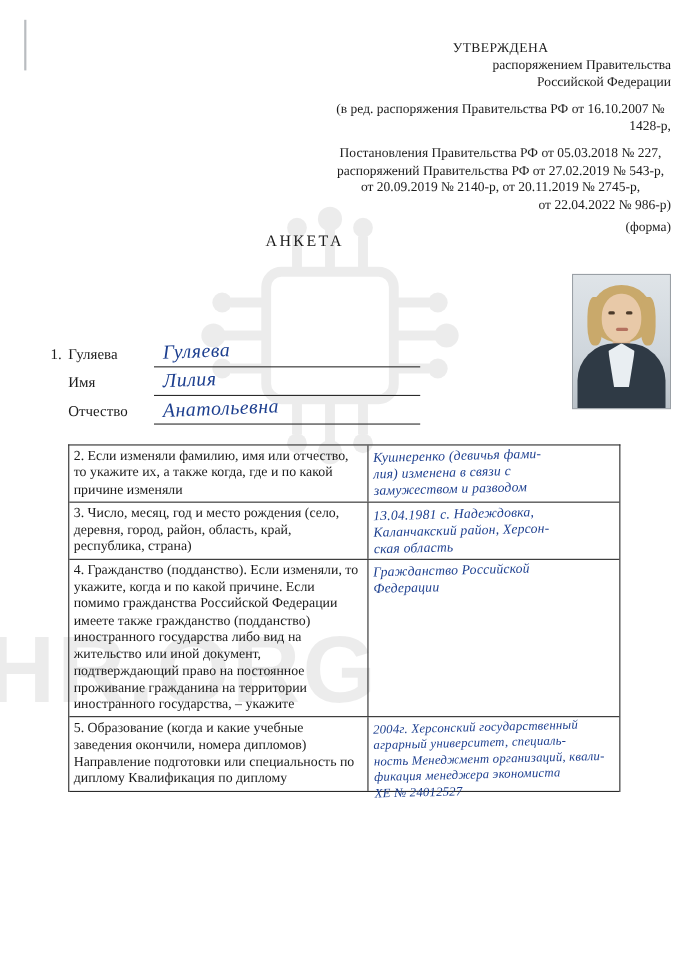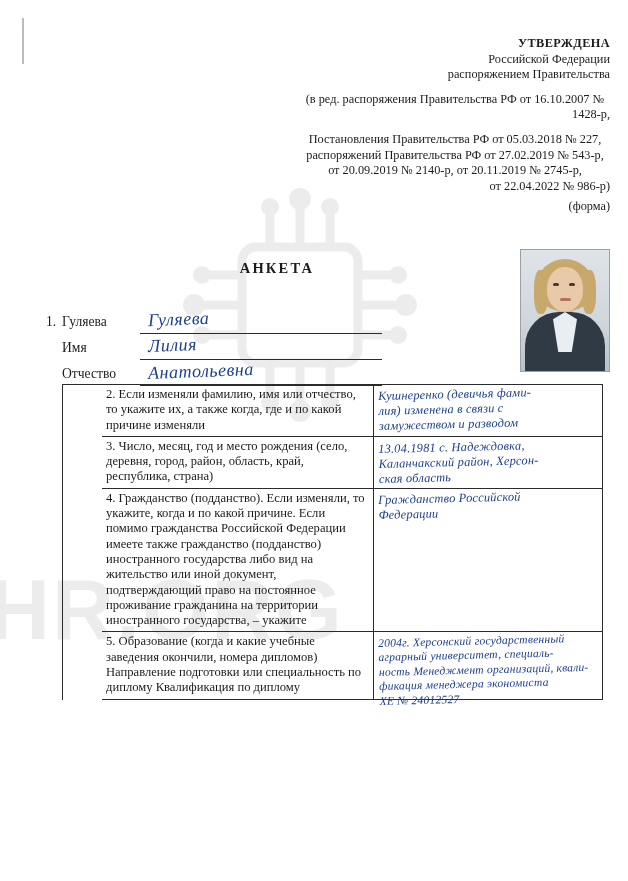--- a/index.html
+++ b/index.html
@@ -54,22 +54,23 @@
   .approve {
     position: absolute;
     left: 300px;
     top: 36px;
     width: 310px;
     text-align: right;
     font-size: 12.3px;
     line-height: 15.6px;
   }
   .approve .strong {
-    font-weight: bold;
+    font-weight: normal;
     letter-spacing: 0.4px;
+    text-align: center;
   }
   .approve .para {
     margin-top: 9px;
   }
   .approve .center-ish {
     text-align: center;
   }
   .form-word {
     position: absolute;
     left: 300px;
@@ -79,23 +80,22 @@
     font-size: 12.3px;
   }
 
   .doc-title {
     position: absolute;
     left: 0;
     top: 212px;
     width: 554px;
     text-align: center;
     font-size: 14.5px;
-    font-weight: bold;
+    font-weight: normal;
     letter-spacing: 2.2px;
-    margin-top: 48px;
   }
 
   
   .photo {
     position: absolute;
     left: 520px;
     top: 249px;
     width: 88px;
     height: 121px;
     border: 1px solid #9aa0a6;
@@ -217,25 +217,24 @@
     top: -3px;
     font-size: 18px;
     letter-spacing: 0.5px;
     transform: rotate(-2.2deg);
   }
 
   
   .table {
     position: absolute;
     left: 62px;
-    top: 384px;
+    top: 404px;
     width: 500px;
     border: 1px solid #2b2b2b;
     border-bottom: none;
-    padding-left: 39px;
   }
   .row {
     display: flex;
     border-bottom: 1px solid #2b2b2b;
     min-height: 24px;
   }
   .cell-q {
     width: 272px;
     box-sizing: border-box;
     border-right: 1px solid #2b2b2b;
@@ -291,22 +290,22 @@
       <circle cx="52" cy="180" r="9"></circle>
     <circle cx="256" cy="150" r="11"></circle>
       <circle cx="248" cy="120" r="9"></circle>
       <circle cx="248" cy="180" r="9"></circle>
   </g>
 </svg>
 <div class="wm-text">HR.ORG</div>
 
 <div class="approve">
   <div class="strong">УТВЕРЖДЕНА</div>
+  <div>распоряжением Правительства</div>
   <div>Российской Федерации</div>
-  <div>распоряжением Правительства</div>
   <div class="para center-ish">(в ред. распоряжения Правительства РФ от 16.10.2007 №</div>
   <div>1428-р,</div>
   <div class="para center-ish">Постановления Правительства РФ от 05.03.2018 № 227,</div>
   <div class="center-ish">распоряжений Правительства РФ от 27.02.2019 № 543-р,</div>
   <div class="center-ish">от 20.09.2019 № 2140-р, от 20.11.2019 № 2745-р,</div>
   <div>от 22.04.2022 № 986-р)</div>
 </div>
 <div class="form-word">(форма)</div>
 
 <div class="doc-title">АНКЕТА</div>

